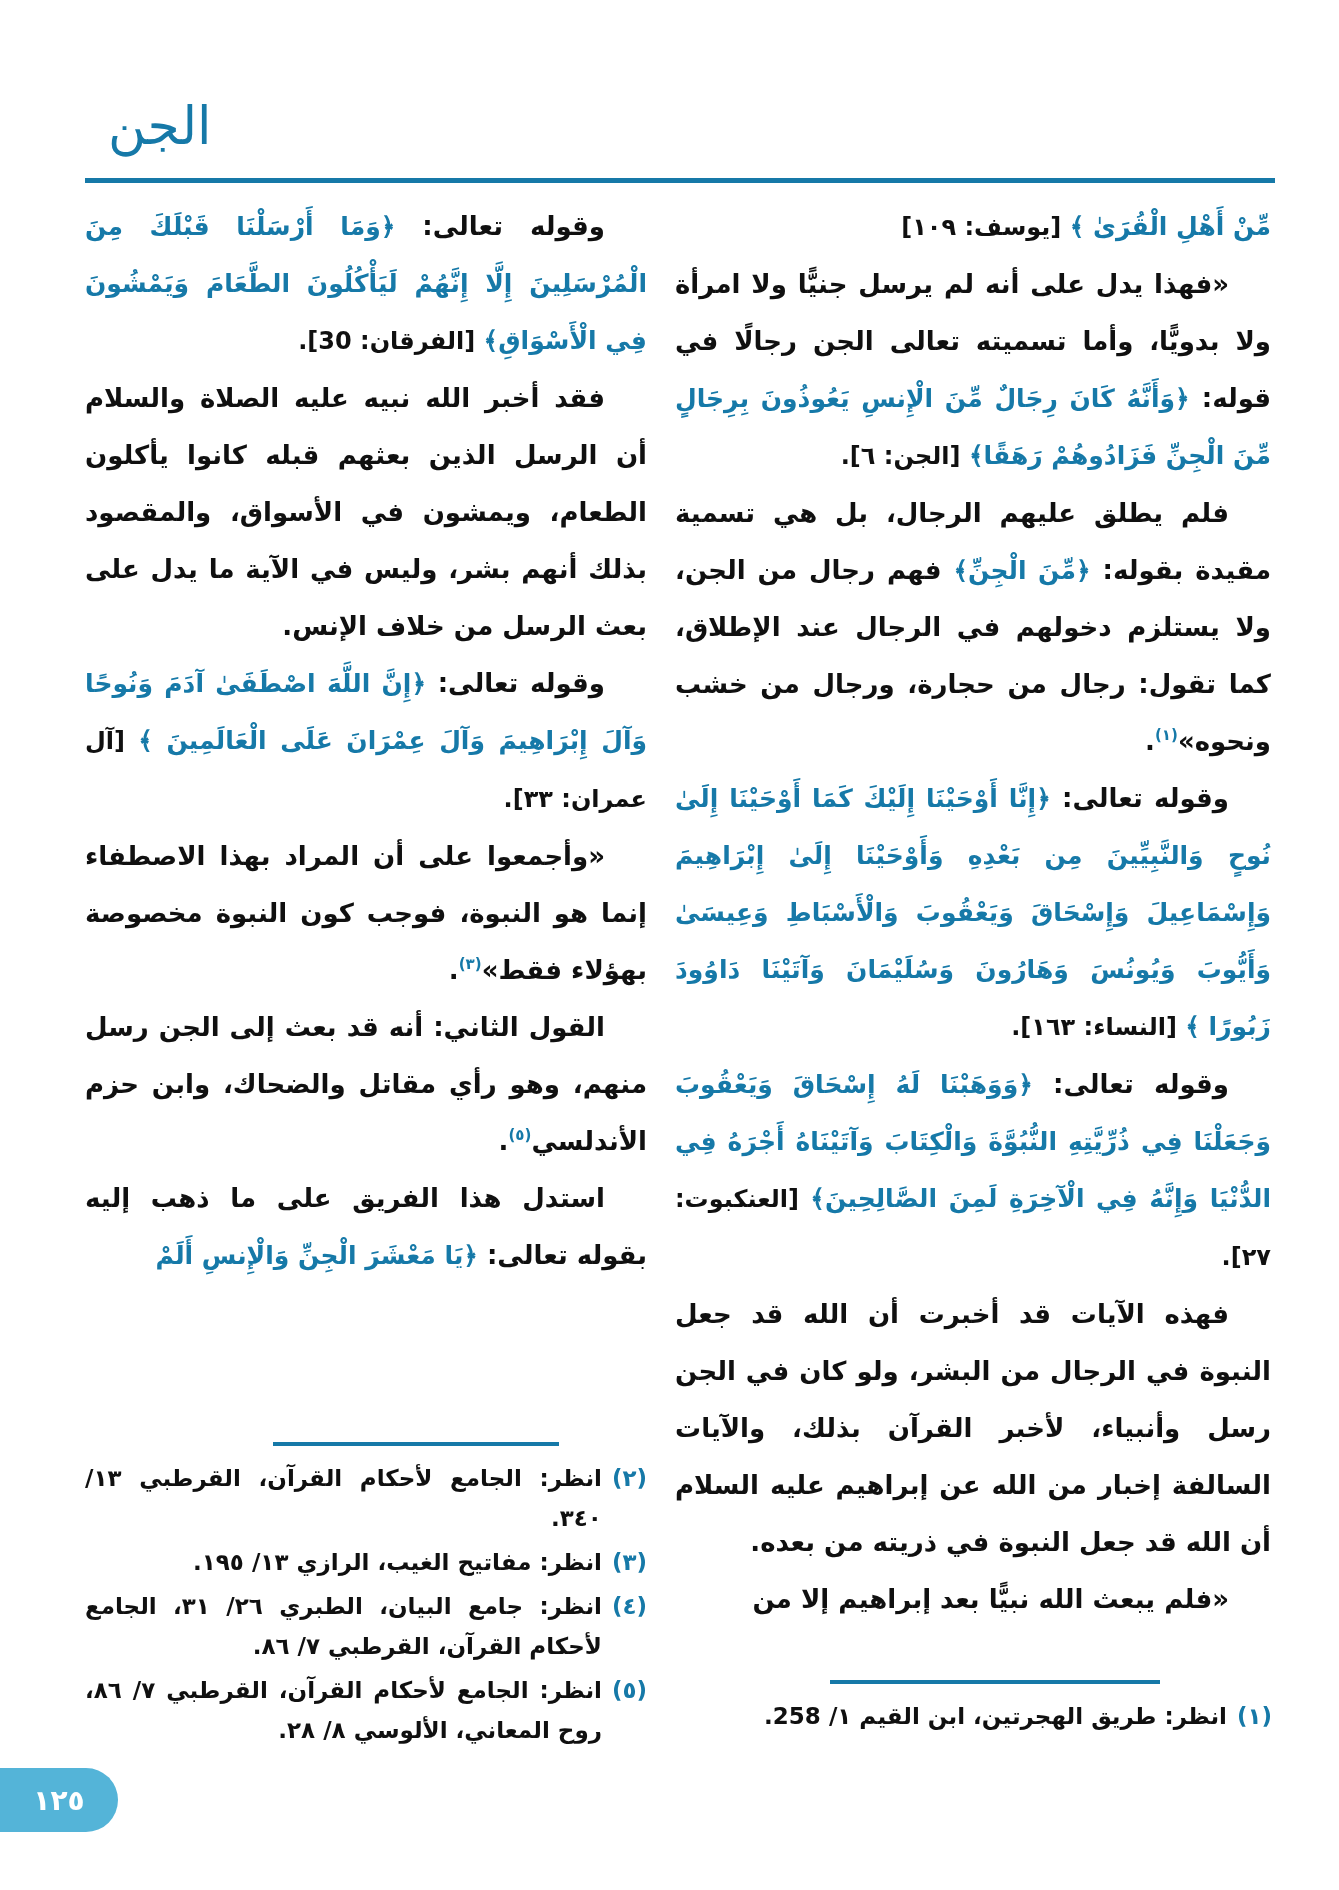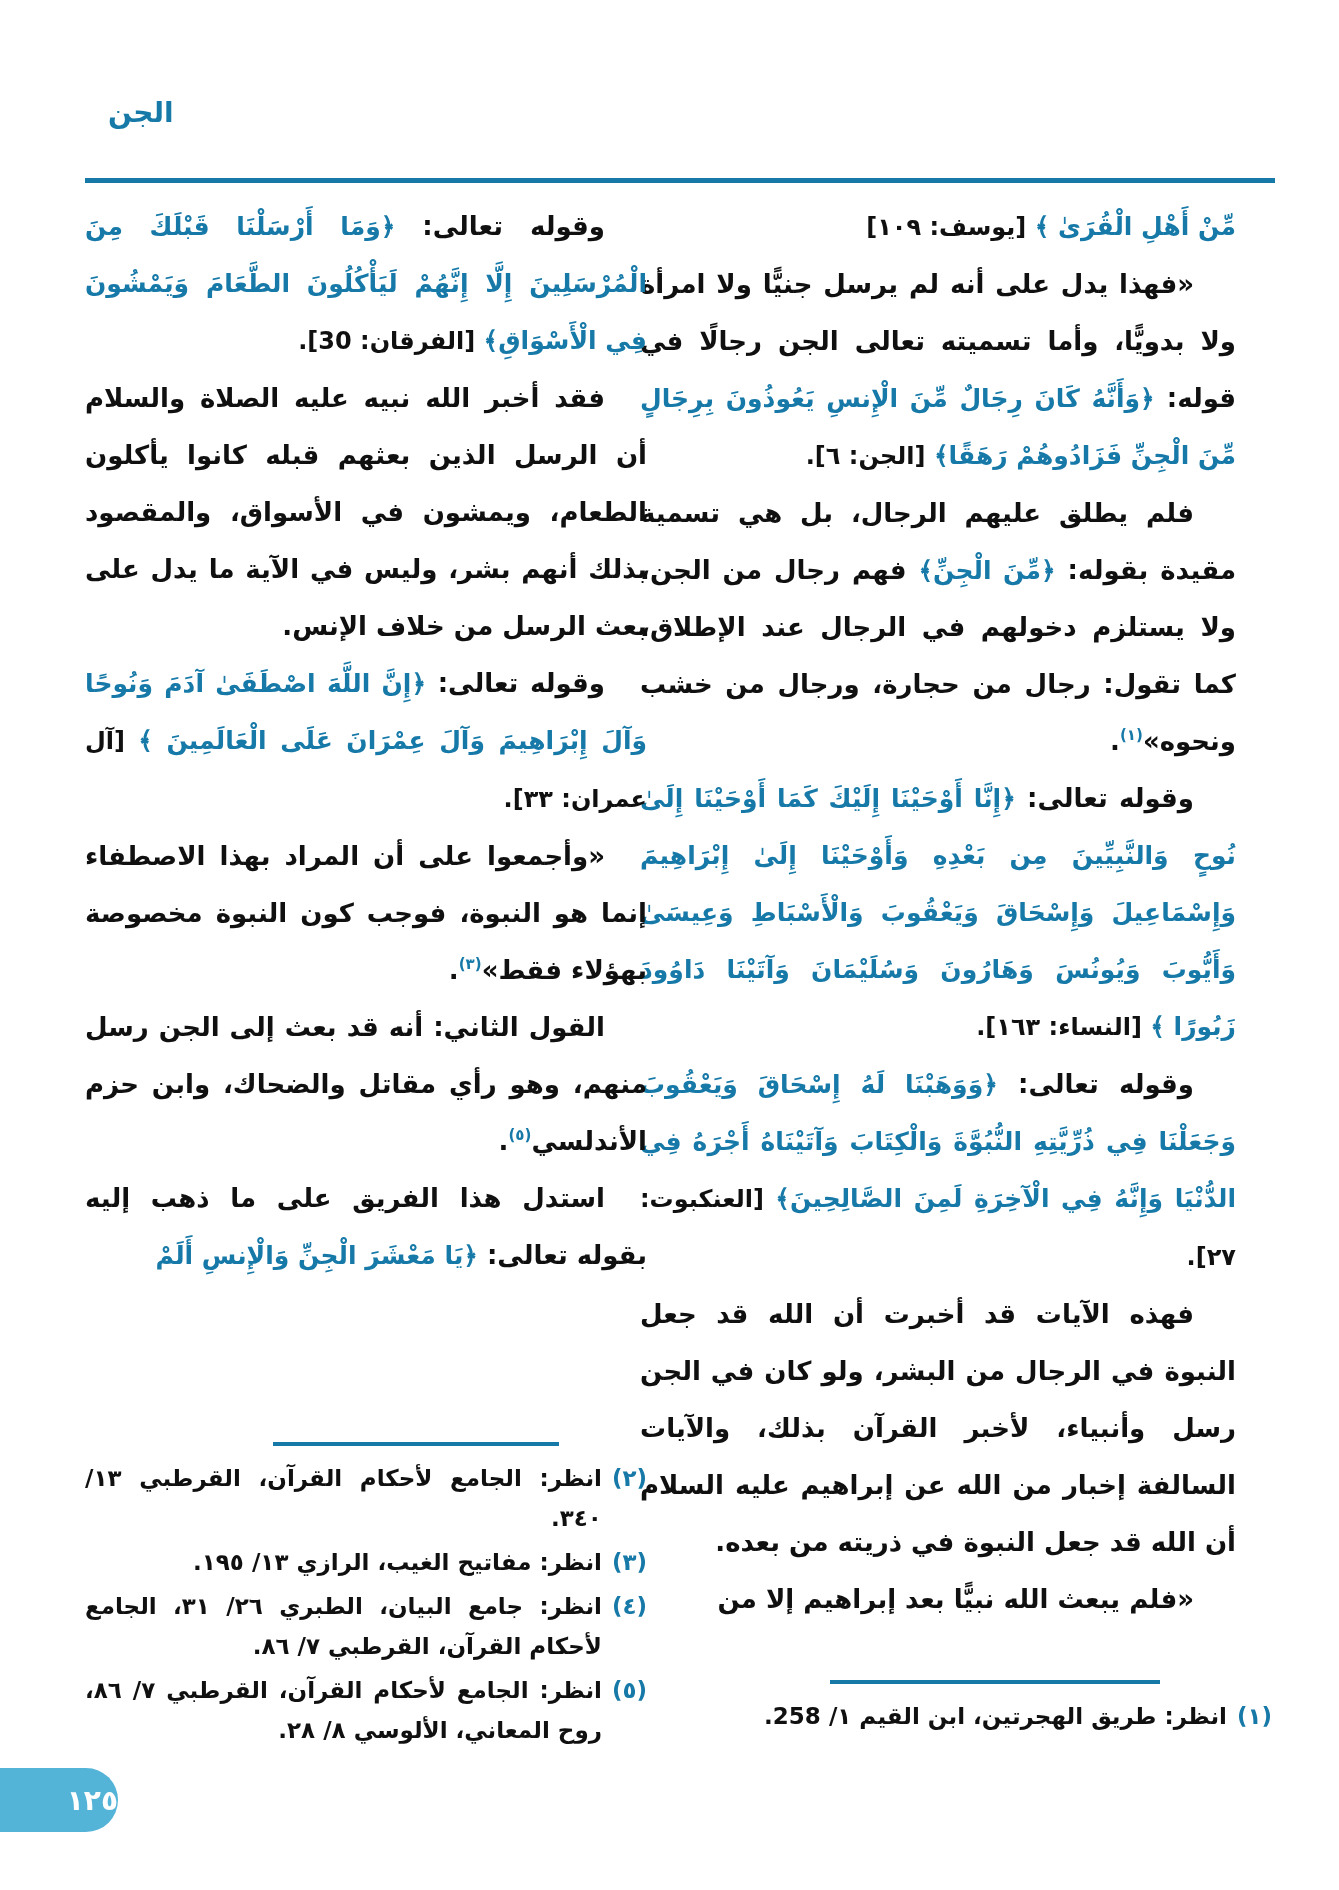--- a/index.html
+++ b/index.html
@@ -8,34 +8,34 @@
     width:1339px;height:1890px;
     margin:0 auto;
     background:#ffffff;
     overflow:hidden;
     font-family:"DejaVu Sans","Liberation Sans",sans-serif;
     color:var(--ink,#101010);
   }
   .chapter-title{
     position:absolute;left:108px;top:96px;
     color:var(--accent,#1679A8);
-    font-size:28px;font-weight:700;
+    font-size:52px;font-weight:400;
     direction:rtl;
   }
   .header-rule{
     position:absolute;left:85px;top:178px;
     width:1190px;height:5px;
     background:var(--accent,#1679A8);
   }
   .column{
     position:absolute;
     direction:rtl;
     text-align:justify;
   }
-  .column.right-col{left:640px;top:198px;width:596px;}
+  .column.right-col{left:675px;top:198px;width:596px;}
   .column.left-col{left:85px;top:198px;width:562px;}
   .para{
     margin:0;
     font-size:26px;font-weight:700;
     line-height:57px;
     text-indent:42px;
   }
   .para.no-indent{text-indent:0;}
   .seg-body{color:var(--ink,#101010);}
   .seg-bold{color:var(--ink,#101010);font-weight:900;}
@@ -60,21 +60,21 @@
     margin-top:4px;
   }
   .fn-num{color:var(--accent,#1679A8);white-space:nowrap;}
   .fn-text{text-align:justify;flex:1;}
   .page-badge{
     position:absolute;left:0;top:1768px;
     width:118px;height:64px;
     background:var(--badge,#54B4D8);
     border-radius:0 32px 32px 0;
     color:#ffffff;
-    display:flex;align-items:center;justify-content:flex-end;
+    display:flex;align-items:center;justify-content:center;
     font-size:28px;font-weight:700;
   }
   .website{
     position:absolute;left:148px;top:1780px;
     color:var(--site,#1287B5);
     font-size:31px;font-weight:700;
     direction:ltr;
     text-decoration:none;
   }
 </style>

